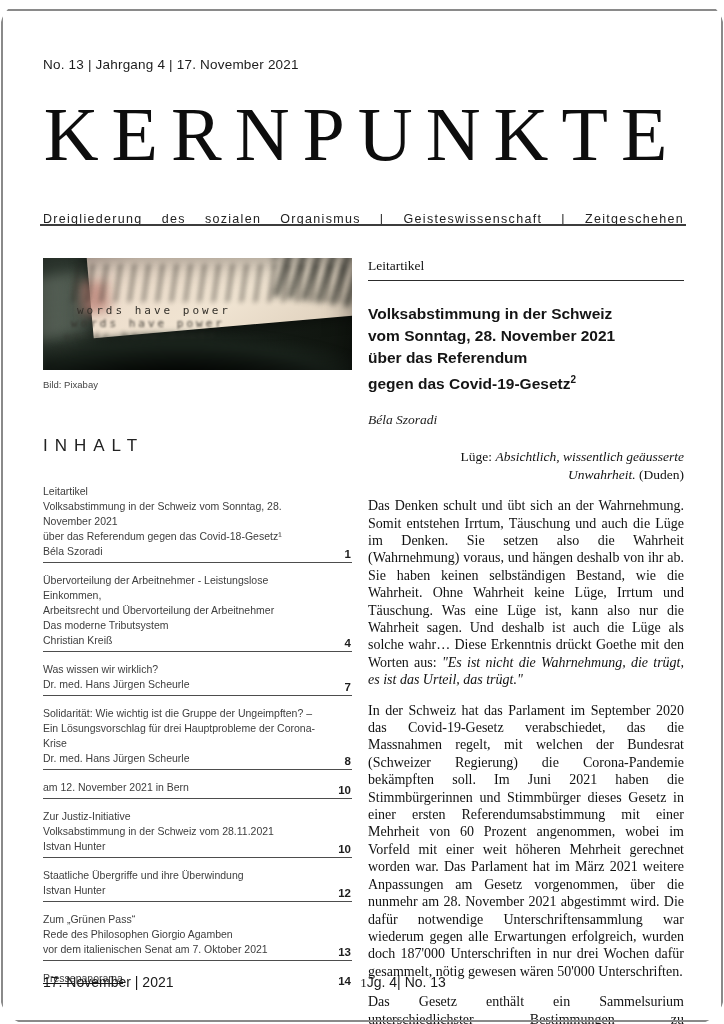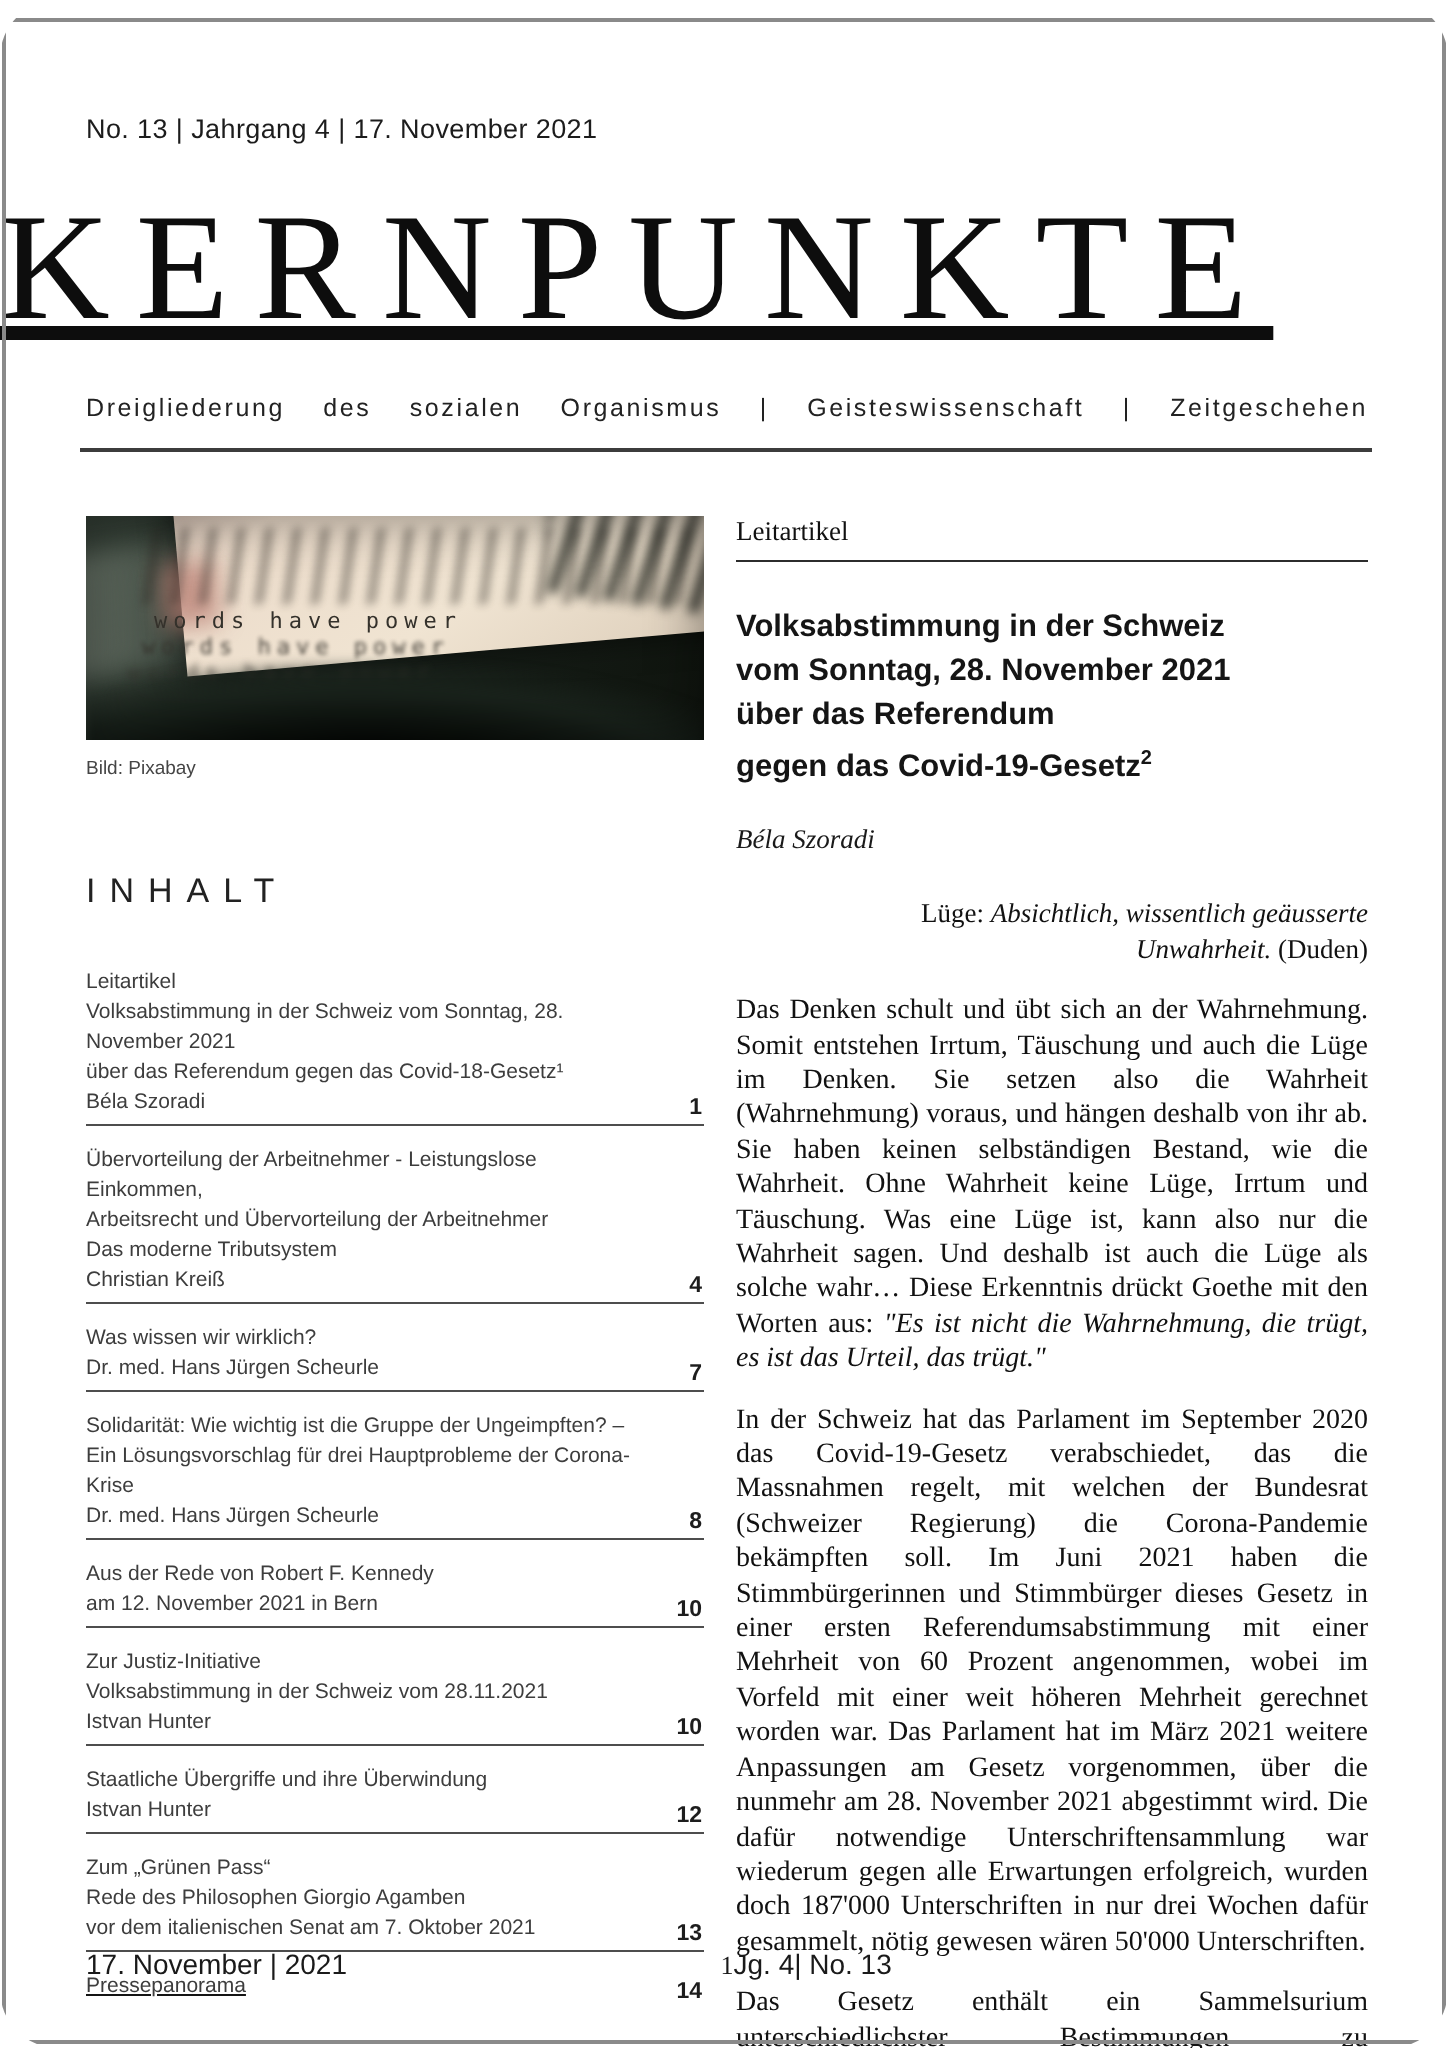--- a/index.html
+++ b/index.html
@@ -4,24 +4,24 @@
 <style>
   html,body{margin:0;padding:0;background:#fff;}
   .page{position:relative;width:724px;height:1024px;background:#fff;overflow:hidden;
         font-family:"Liberation Sans",sans-serif;color:#141414;border-radius:29px;}
   .frame{position:absolute;top:9px;left:1px;right:1px;bottom:2px;
          border:2px solid #8a8a8a;pointer-events:none;z-index:5;}
 
   
   .issue-line{position:absolute;top:57px;left:43px;right:40px;
               font-size:13.5px;letter-spacing:.2px;color:#1c1c1c;}
-  .masthead{position:absolute;top:96px;left:0;right:0;margin:0;text-align:left;
+  .masthead{position:absolute;top:96px;left:0;right:0;margin:0;text-align:center;
             font-family:"Liberation Serif",serif;font-weight:400;font-size:76px;
-            letter-spacing:13px;color:#0d0d0d;line-height:1.0;white-space:nowrap;text-decoration:underline;}
-  .subtitle{position:absolute;top:197px;left:43px;right:40px;
+            letter-spacing:13px;color:#0d0d0d;line-height:1.0;white-space:nowrap;}
+  .subtitle{position:absolute;top:212px;left:43px;right:40px;
             font-size:12.5px;letter-spacing:1.3px;word-spacing:4px;color:#222;
             text-align:justify;text-align-last:justify;}
   .header-rule{position:absolute;top:224px;left:40px;right:38px;height:0;
                border-top:2px solid #3c3c3c;}
 
   
   .columns{position:absolute;top:258px;left:43px;right:40px;display:grid;
            grid-template-columns:309px 1fr;column-gap:16px;}
 
   
@@ -138,21 +138,20 @@
             <div class="toc-line">Dr. med. Hans Jürgen Scheurle</div>
             <span class="toc-page">7</span>
           </div>
           <div class="toc-entry">
             <div class="toc-line">Solidarität: Wie wichtig ist die Gruppe der Ungeimpften? –</div>
             <div class="toc-line">Ein Lösungsvorschlag für drei Hauptprobleme der Corona-Krise</div>
             <div class="toc-line">Dr. med. Hans Jürgen Scheurle</div>
             <span class="toc-page">8</span>
           </div>
           <div class="toc-entry">
-            <div class="toc-line">Aus der Rede von Robert F. Kennedy</div>
             <div class="toc-line">am 12. November 2021 in Bern</div>
             <span class="toc-page">10</span>
           </div>
           <div class="toc-entry">
             <div class="toc-line">Zur Justiz-Initiative</div>
             <div class="toc-line">Volksabstimmung in der Schweiz vom 28.11.2021</div>
             <div class="toc-line">Istvan Hunter</div>
             <span class="toc-page">10</span>
           </div>
           <div class="toc-entry">

